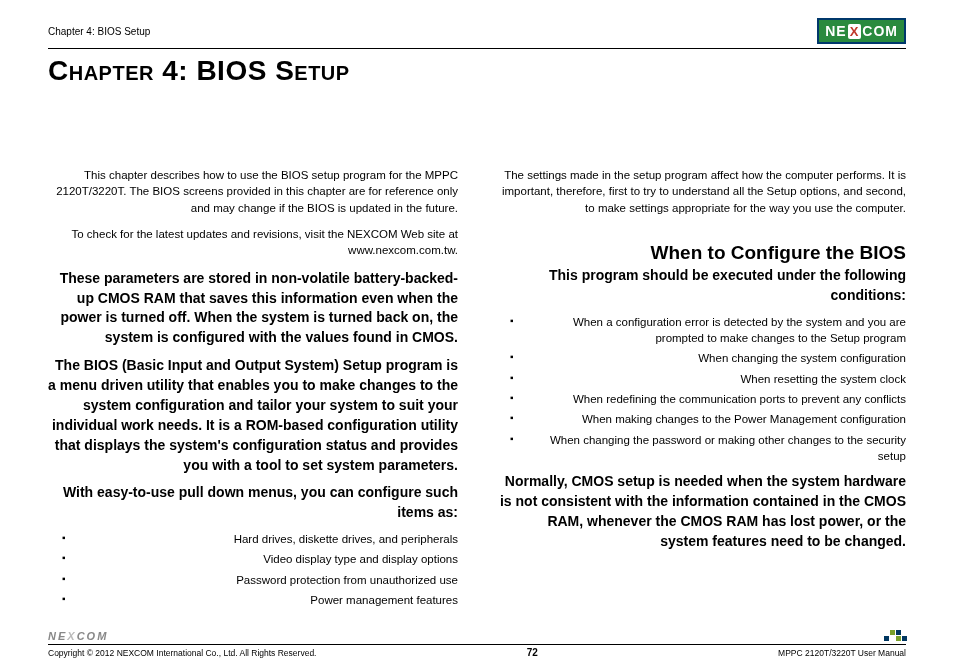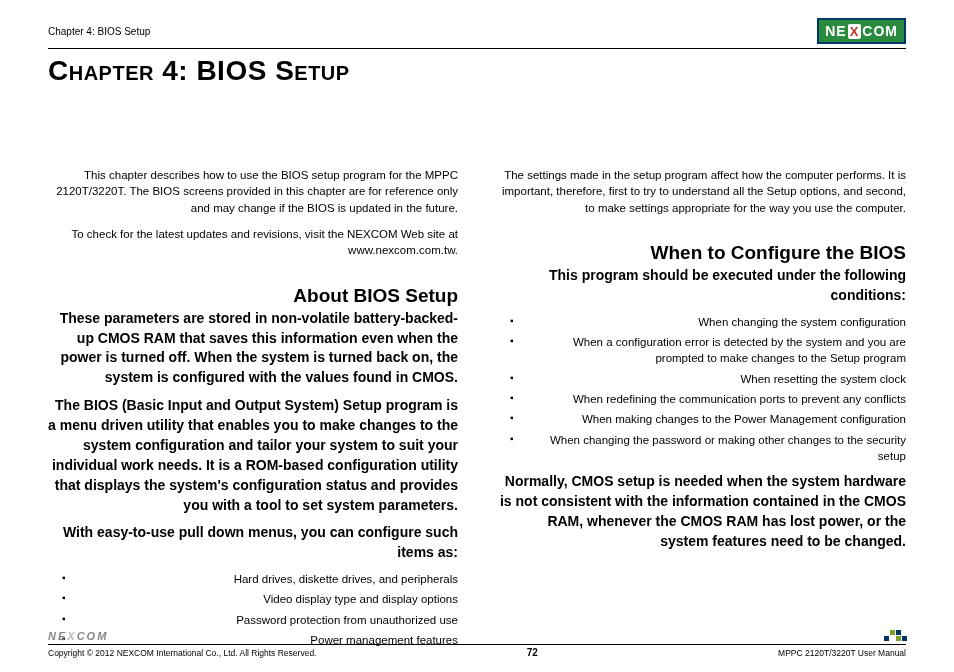--- a/index.html
+++ b/index.html
@@ -168,40 +168,39 @@
   </div>
   <div class="rule"></div>
 
   <h1 class="chapter-title">Chapter 4: BIOS Setup</h1>
 
   <div class="content">
     <div class="col">
       <p class="intro">This chapter describes how to use the BIOS setup program for the MPPC 2120T/3220T. The BIOS screens provided in this chapter are for reference only and may change if the BIOS is updated in the future.</p>
       <p class="intro">To check for the latest updates and revisions, visit the NEXCOM Web site at www.nexcom.com.tw.</p>
 
-      <h2 class="section">About BIOS Setup</h2>
       <p class="body">These parameters are stored in non-volatile battery-backed-up CMOS RAM that saves this information even when the power is turned off. When the system is turned back on, the system is configured with the values found in CMOS.</p>
       <p class="body">The BIOS (Basic Input and Output System) Setup program is a menu driven utility that enables you to make changes to the system configuration and tailor your system to suit your individual work needs. It is a ROM-based configuration utility that displays the system's configuration status and provides you with a tool to set system parameters.</p>
       <p class="body">With easy-to-use pull down menus, you can configure such items as:</p>
       <ul class="bullet">
         <li>Hard drives, diskette drives, and peripherals</li>
         <li>Video display type and display options</li>
         <li>Password protection from unauthorized use</li>
         <li>Power management features</li>
       </ul>
     </div>
 
     <div class="col">
       <p class="intro">The settings made in the setup program affect how the computer performs. It is important, therefore, first to try to understand all the Setup options, and second, to make settings appropriate for the way you use the computer.</p>
 
       <h2 class="section">When to Configure the BIOS</h2>
       <p class="body">This program should be executed under the following conditions:</p>
       <ul class="bullet">
+        <li>When a configuration error is detected by the system and you are prompted to make changes to the Setup program</li>
         <li>When changing the system configuration</li>
-        <li>When a configuration error is detected by the system and you are prompted to make changes to the Setup program</li>
         <li>When resetting the system clock</li>
         <li>When redefining the communication ports to prevent any conflicts</li>
         <li>When making changes to the Power Management configuration</li>
         <li>When changing the password or making other changes to the security setup</li>
       </ul>
       <p class="body">Normally, CMOS setup is needed when the system hardware is not consistent with the information contained in the CMOS RAM, whenever the CMOS RAM has lost power, or the system features need to be changed.</p>
     </div>
   </div>
 </div>
 

